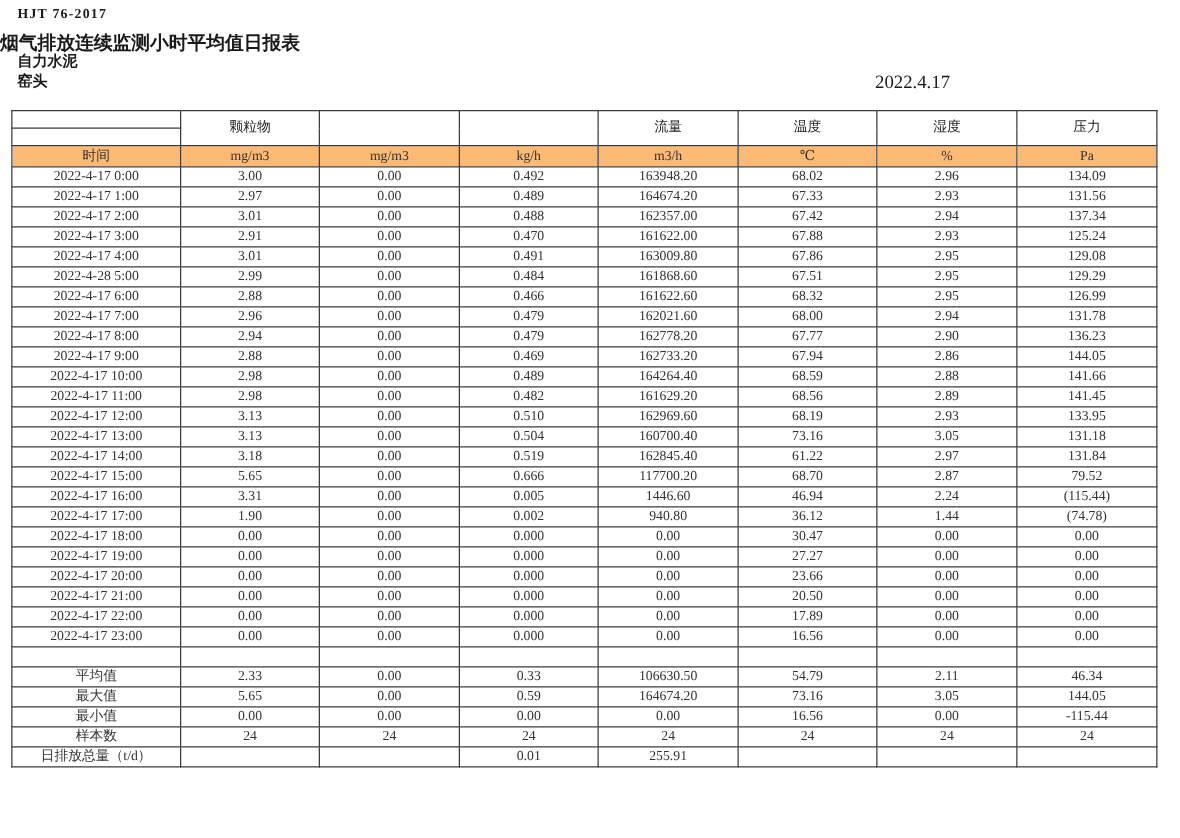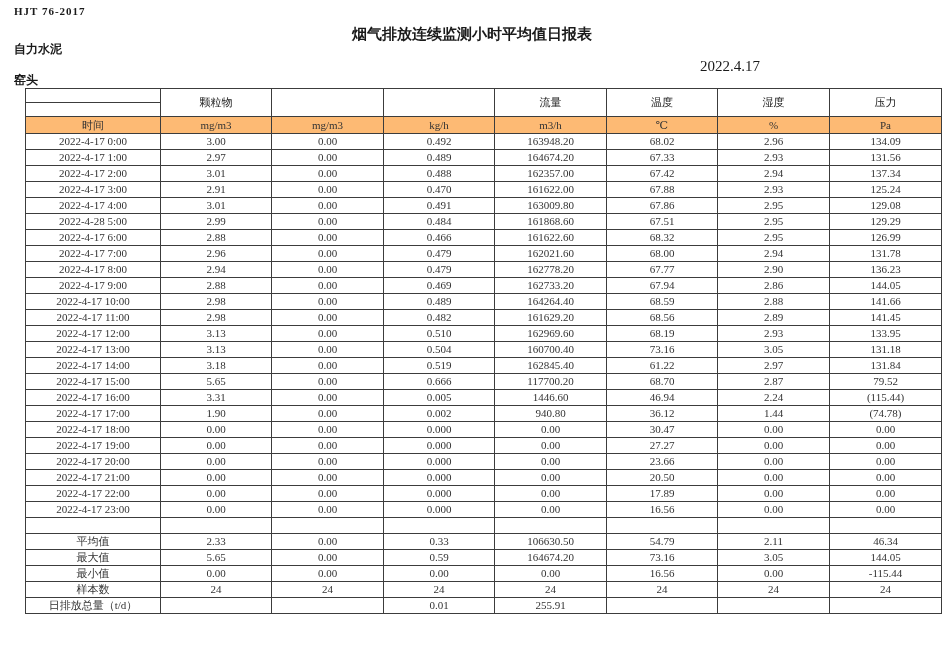--- a/index.html
+++ b/index.html
@@ -1,26 +1,26 @@
 <!DOCTYPE html>
 <html><head>
 <meta charset="utf-8">
 <style>
   html,body{margin:0;padding:0;background:#ffffff;}
   .page{position:relative;width:944px;height:636px;background:#fff;overflow:hidden;
         font-family:"Liberation Serif","DejaVu Serif",serif;color:#1a1a1a;border-radius:17px;}
   .std-code{position:absolute;left:14px;top:5px;font-weight:bold;font-size:11px;letter-spacing:1px;}
-  .doc-title{position:absolute;left:0;top:25px;width:944px;text-align:center;
+  .doc-title{position:absolute;left:0;top:25px;width:944px;
              font-weight:bold;font-size:15px;font-family:"Liberation Sans","DejaVu Sans",sans-serif;}
   .company{position:absolute;left:14px;top:41px;font-weight:bold;font-size:12px;
            font-family:"Liberation Sans","DejaVu Sans",sans-serif;}
-  .station{position:absolute;left:14px;top:72px;font-weight:bold;font-size:12px;
+  .station{position:absolute;left:14px;top:57px;font-weight:bold;font-size:12px;
            font-family:"Liberation Sans","DejaVu Sans",sans-serif;}
   .report-date{position:absolute;left:700px;top:58px;font-size:15px;}
-  table.report{position:absolute;left:25px;top:88px;width:916px;border-collapse:collapse;table-layout:fixed;padding-left:16px;}
+  table.report{position:absolute;left:9px;top:88px;width:916px;border-collapse:collapse;table-layout:fixed;padding-left:16px;}
   table.report td{border:1px solid #3c3c3c;text-align:center;vertical-align:middle;
         font-size:11px;color:#333;padding:0;height:15px;line-height:1;
         white-space:nowrap;overflow:hidden;}
   tr.gh td{height:13px;}
   tr.gh td[rowspan]{height:auto;font-size:11px;color:#222;}
   tr.units td{background:#fdba74;height:16px;}
   tr.sep td{height:15px;}
   td.neg{color:#e01515;}
   .footnote{position:absolute;left:14px;top:637px;font-size:13px;color:#222;}
   .stamp-line{position:absolute;left:14px;top:652px;font-size:11px;color:#222;}

